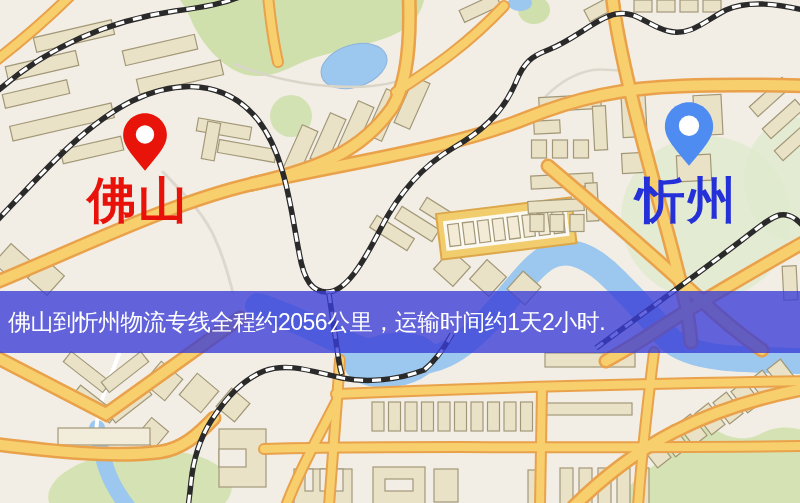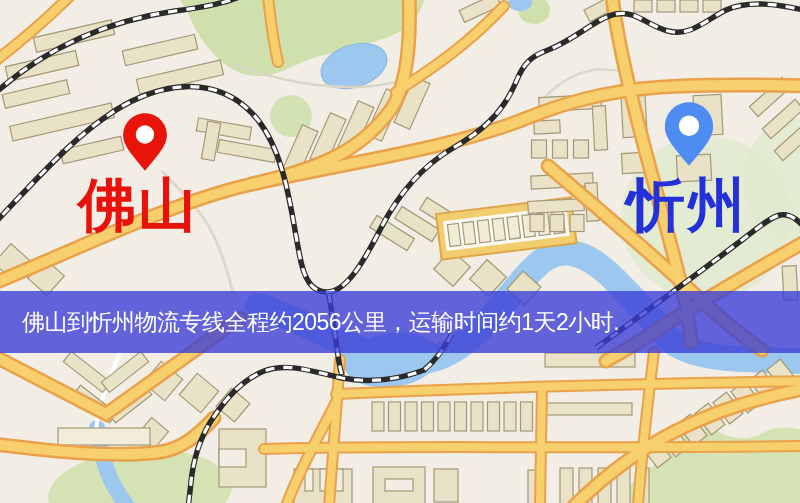--- a/index.html
+++ b/index.html
@@ -5,33 +5,33 @@
   html,body{margin:0;padding:0;background:#ddd;}
   .stage{
     position:relative;width:800px;height:503px;overflow:hidden;
     font-family:"Liberation Sans",sans-serif;
     background:#f3eee5;
   }
   .map-svg{position:absolute;left:0;top:0;}
   .pin{position:absolute;}
   .city-label{
     position:absolute;width:160px;text-align:center;
-    font-size:58px;font-weight:700;letter-spacing:2px;line-height:1;
+    font-size:49px;font-weight:700;letter-spacing:2px;line-height:1;
     font-family:"Liberation Sans",sans-serif;
   }
   .label-origin{left:58px;top:176px;color:#e8120a;}
   .label-destination{left:607px;top:176px;color:#2531d8;}
   .banner{
     position:absolute;left:0;top:291px;width:800px;height:62px;
     background:rgba(56,60,215,0.78);
     display:flex;align-items:center;
   }
   .banner-text{
     color:#ffffff;font-size:23px;letter-spacing:-0.5px;
-    padding-left:22px;white-space:nowrap;
+    padding-left:8px;white-space:nowrap;
   }
 </style>
 </head>
 <body>
 
 <div class="stage">
 
 <svg class="map-svg" width="800" height="503" viewBox="0 0 800 503">
 
   <rect x="0" y="0" width="800" height="503" fill="#f3eee5"></rect>

